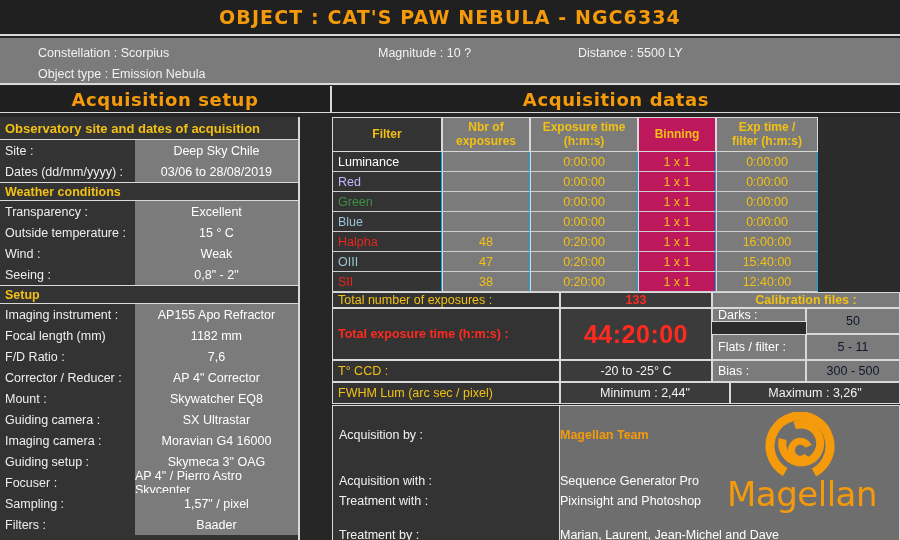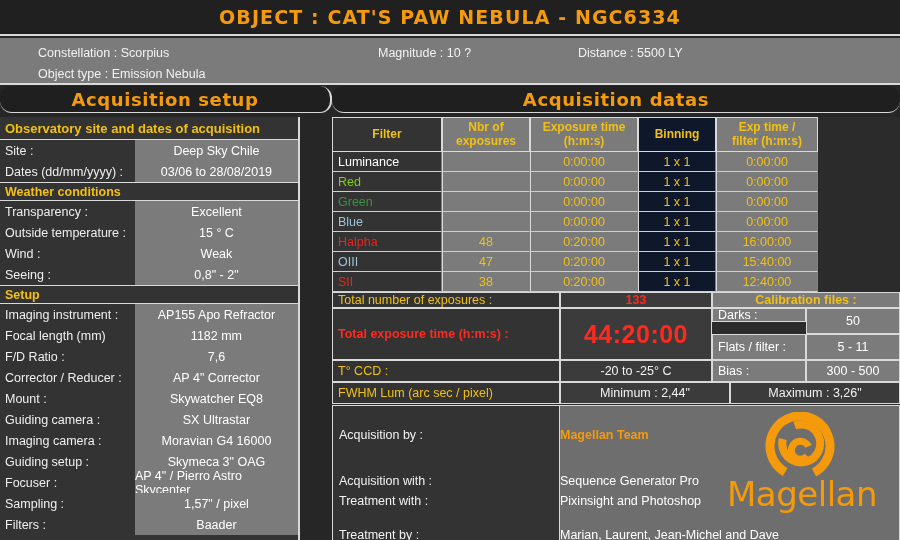--- a/index.html
+++ b/index.html
@@ -35,21 +35,20 @@
   .infostrip .line { height:21px; display:flex; align-items:center; font-size:12.5px; color:#f2f2f2;margin-left:32px; }
   .infostrip .c1 { width:340px; }
   .infostrip .c2 { width:200px; }
   .infostrip .c3 { width:220px; }
 
   
   .panelhdr {
     position:absolute; height:27px; background:#1f1f1f;
     display:flex; align-items:center; justify-content:center;
     border-bottom:1px solid #d9d9d9;
-    border-radius:12px;
   }
   .panelhdr .t {
     color:#f59a0b; font-size:18px; font-weight:bold; letter-spacing:0.6px;
     font-family:"DejaVu Sans", sans-serif;
   }
   #hdr-left  { left:0;   top:86px; width:332px; border-right:2px solid #d9d9d9; }
   #hdr-right { left:332px; top:86px; width:568px; }
 
   
   .leftpanel { position:absolute; left:0; top:117px; width:300px; height:423px;
@@ -78,38 +77,38 @@
     background:#333333; color:#f2c014; font-size:12px; font-weight:bold;
     display:flex; align-items:center; justify-content:center; text-align:center;
     border:1px solid #d9d9d9; line-height:1.15;
   }
   .td-row { display:flex; height:20px; }
   .td { display:flex; align-items:center; font-size:12.5px; border-left:1px solid #d9d9d9;
         border-right:1px solid #0ea5e9; border-bottom:1px solid #cfcfcf; }
   .c-filter { width:110px; background:#333333; padding-left:5px; justify-content:flex-start; }
   .c-nbr    { width:88px;  background:#7b7b7b; justify-content:center; color:#f2c014; }
   .c-exp    { width:108px; background:#7b7b7b; justify-content:center; color:#f2c014; }
-  .c-bin    { width:78px;  background:#0f172a; justify-content:center; color:#f2c014; }
+  .c-bin    { width:78px;  background:#be185d; justify-content:center; color:#f2c014; }
   .c-eptf   { width:102px; background:#7b7b7b; justify-content:center; color:#f2c014; }
   .c-pad    { width:82px;  background:#2b2b2b; border:none; }
   .th.c-pad { background:#2b2b2b; border:none; }
 
   
   .totals { position:absolute; left:0; top:175px; width:568px; }
   .tr { display:flex; }
   .tcell { display:flex; align-items:center; border:1px solid #d9d9d9; font-size:12.5px; }
   .lbl-gold { color:#f2c014; }
   .lbl-red  { color:#ff2a1f; font-weight:bold; }
 
   .t-lbl  { width:228px; background:#333333; padding-left:5px; }
   .t-val  { width:152px; background:#3b3b3b; justify-content:center; }
   .t-cal  { width:188px; background:#7b7b7b; justify-content:center; color:#f2c014; font-weight:bold; }
 
   .cal-k { width:94px; background:#7b7b7b; padding-left:5px; color:#ffffff; }
-  .cal-v { width:94px; background:#7b7b7b; justify-content:center; color:#ffffff;text-align:center; }
+  .cal-v { width:94px; background:#7b7b7b; justify-content:center; color:#0f172a;text-align:center; }
 
   .t-bigval { width:152px; background:#3b3b3b; justify-content:center;
               color:#ff2a1f; font-size:25px; font-weight:bold; letter-spacing:0.5px; }
 
   .t-ccd-val { width:152px; background:#3b3b3b; justify-content:center; color:#f2f2f2; }
   .fwhm-lbl  { width:228px; background:#333333; padding-left:5px; color:#f2c014; }
   .fwhm-min  { width:170px; background:#3b3b3b; justify-content:center; color:#f2f2f2; }
   .fwhm-max  { width:170px; background:#3b3b3b; justify-content:center; color:#f2f2f2; }
 
   
@@ -257,21 +256,21 @@
 
       <div class="td-row">
         <div class="td c-filter" style="color:#ffffff">Luminance</div>
         <div class="td c-nbr"></div>
         <div class="td c-exp">0:00:00</div>
         <div class="td c-bin">1 x 1</div>
         <div class="td c-eptf">0:00:00</div>
         <div class="td c-pad"></div>
       </div>
       <div class="td-row">
-        <div class="td c-filter" style="color:#84cc16">Red</div>
+        <div class="td c-filter" style="color:#c4b5fd">Red</div>
         <div class="td c-nbr"></div>
         <div class="td c-exp">0:00:00</div>
         <div class="td c-bin">1 x 1</div>
         <div class="td c-eptf">0:00:00</div>
         <div class="td c-pad"></div>
       </div>
       <div class="td-row">
         <div class="td c-filter" style="color:#3f8f43">Green</div>
         <div class="td c-nbr"></div>
         <div class="td c-exp">0:00:00</div>

